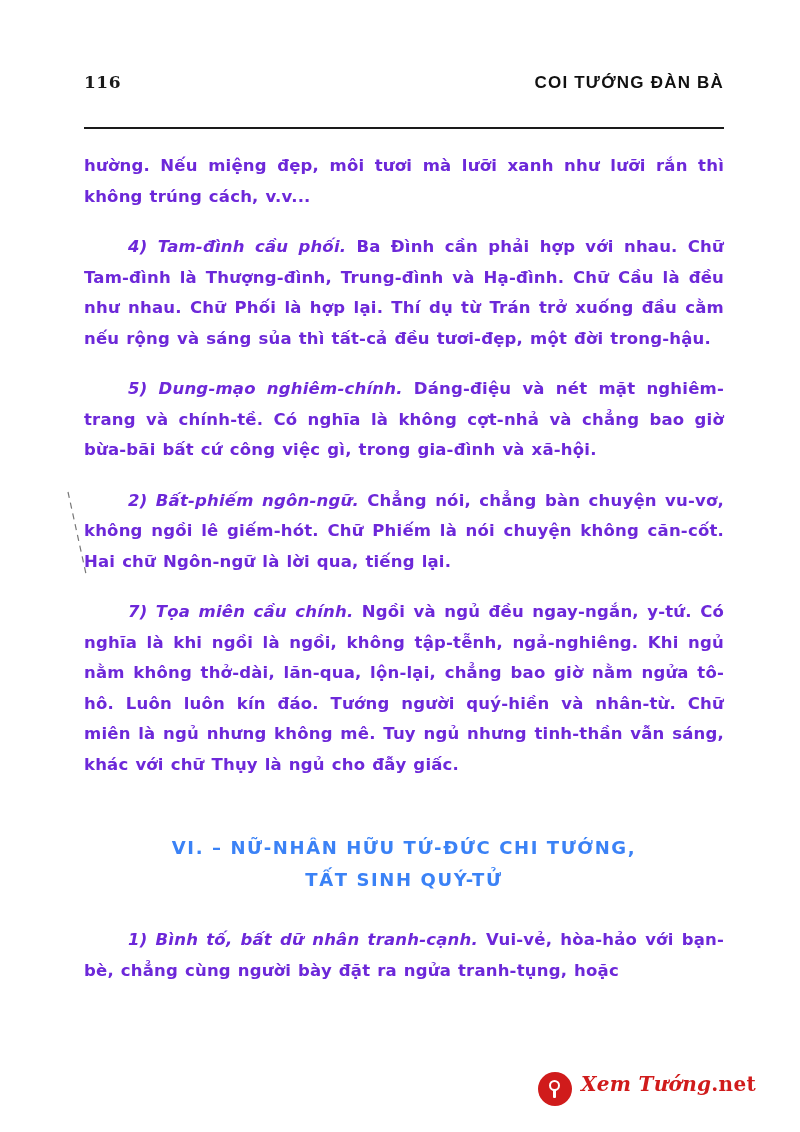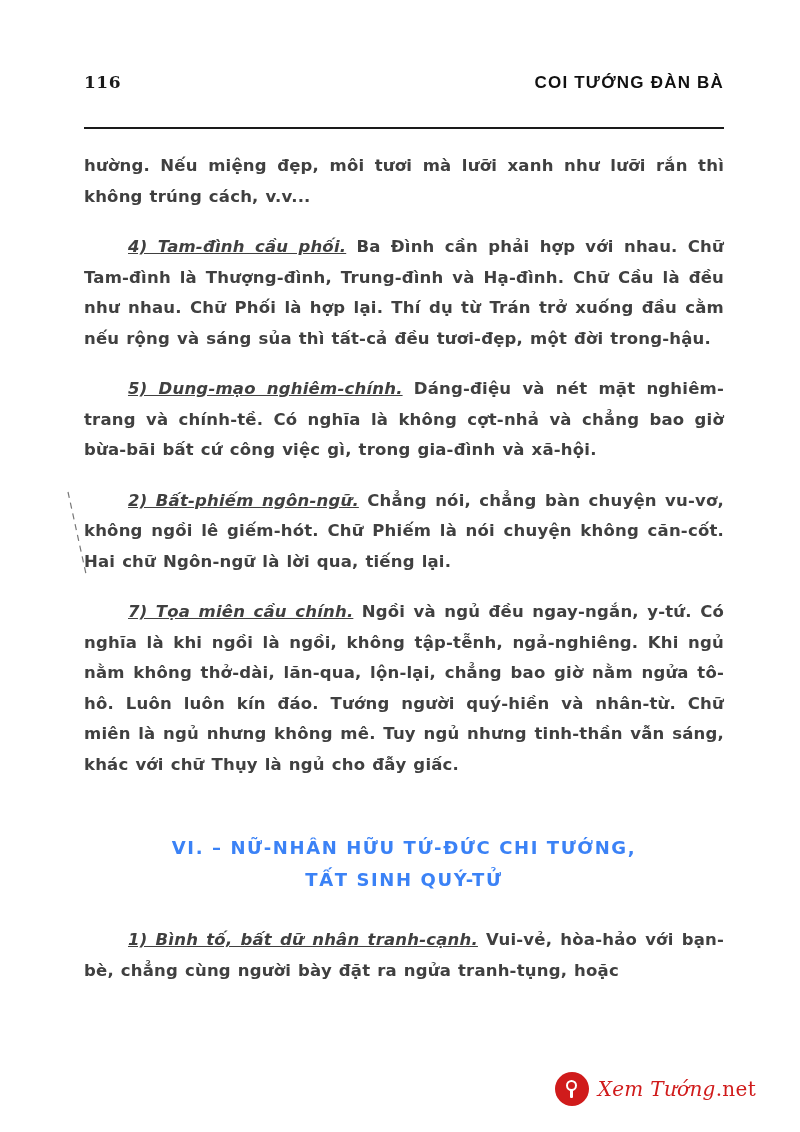--- a/index.html
+++ b/index.html
@@ -48,53 +48,53 @@
     background: #1a1a1a;
     width: 100%;
     margin-bottom: 22px;
   }
   p.body {
     font-family: "DejaVu Sans", sans-serif;
     font-size: 16.5px;
     line-height: 1.85;
     text-align: justify;
     margin: 0 0 20px 0;
-    color: #404040;
+    color: #6d28d9;
     letter-spacing: 0.2px;
     word-spacing: 1px;
     font-weight: 600;
   }
   p.body.indent {
     text-indent: 44px;
   }
   .em {
     font-style: italic;
-    text-decoration: underline;
   }
   .section-title {
     margin: 52px 0 30px 0;
     text-align: center;
     font-family: "DejaVu Sans", sans-serif;
     font-weight: 700;
     font-size: 18px;
     letter-spacing: 1.6px;
     line-height: 1.75;
     color: #3b82f6;
   }
   .section-title .line2 {
     display: block;
     text-align: center;
   }
   .watermark {
     position: absolute;
     right: 44px;
     bottom: 26px;
     display: flex;
-    align-items: center;
+    align-items: flex-start;
     gap: 9px;
+    font-weight: bold;
   }
   .wm-badge {
     width: 34px;
     height: 34px;
     border-radius: 50%;
     background: #d01b1b;
     position: relative;
     flex: 0 0 auto;
   }
   .wm-badge::before {

